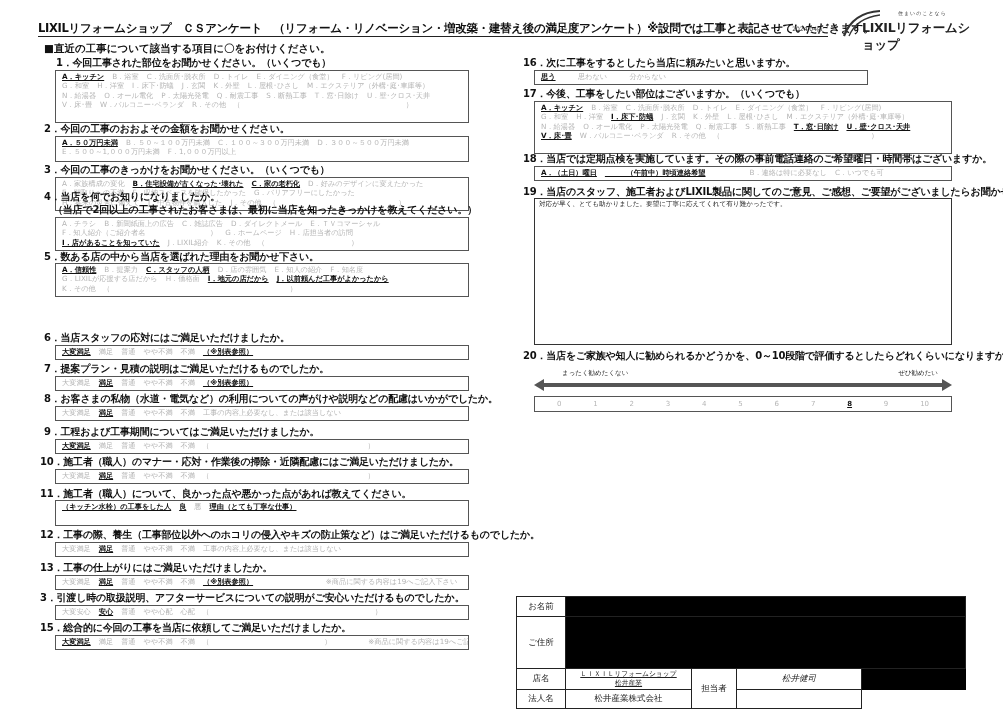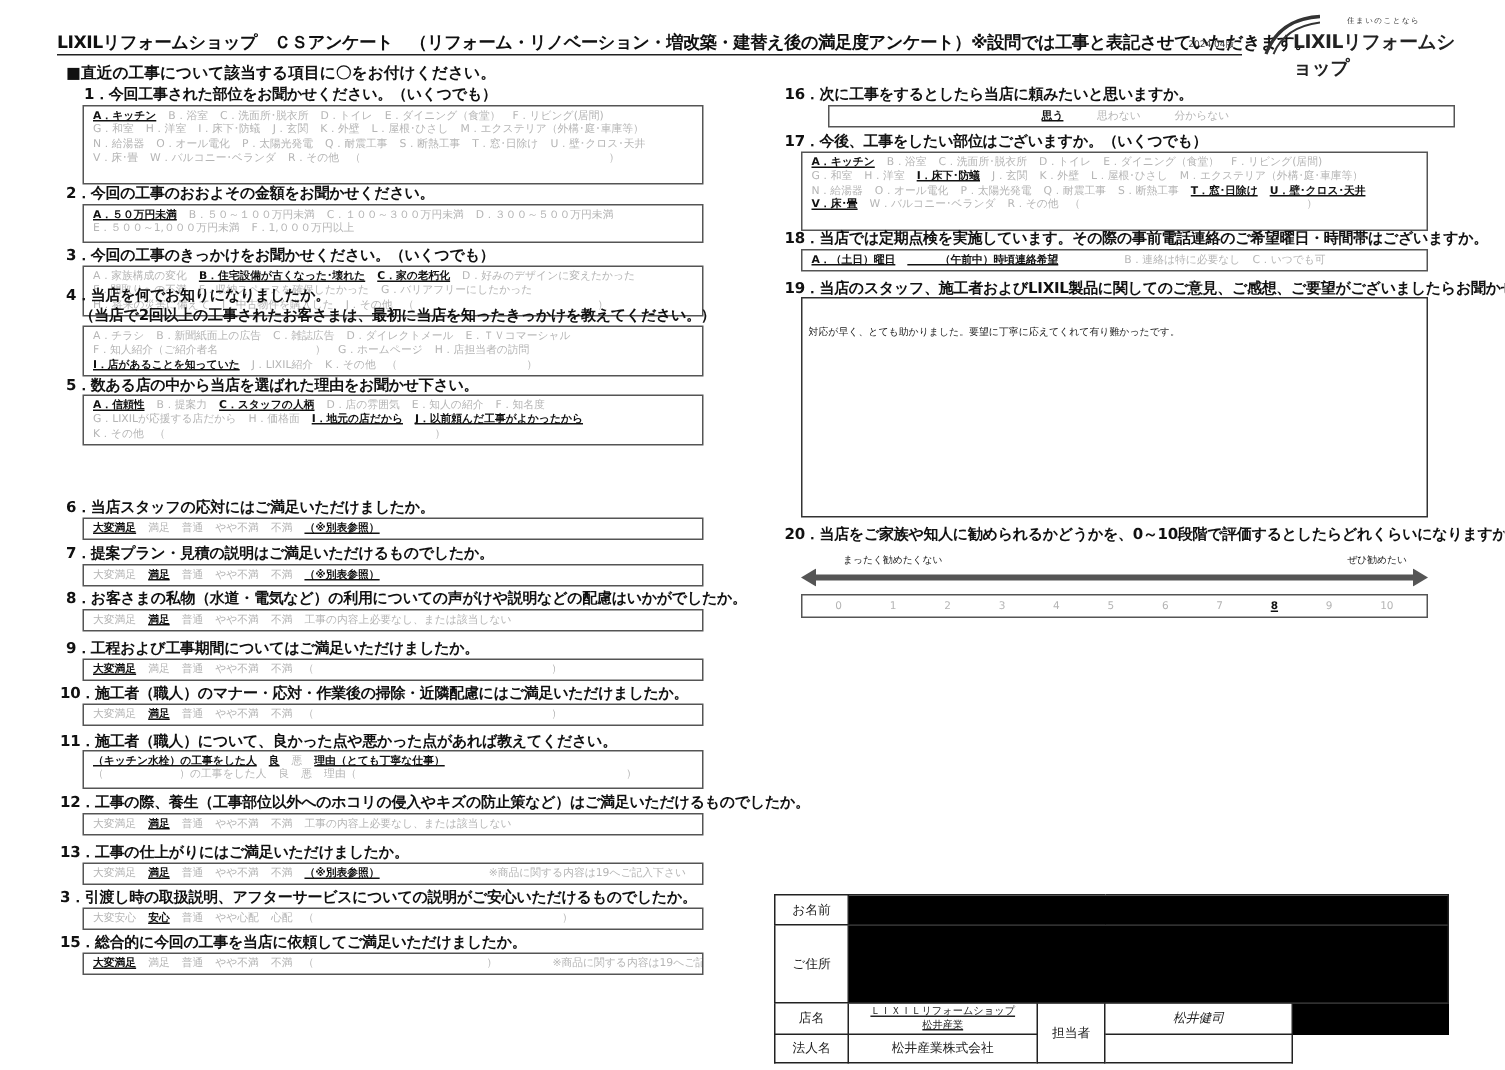--- a/index.html
+++ b/index.html
@@ -15,21 +15,21 @@
   .logo svg { position: absolute; left: 0; top: 2px; }
 
   .sect { position: absolute; left: 44px; top: 42px; font-size: 10.5px; font-weight: bold; }
 
   .q { position: absolute; font-size: 10px; font-weight: bold; white-space: nowrap; letter-spacing: -0.2px; }
   .box { position: absolute; border: 1.5px solid #555; background: #fff; padding: 1px 6px 0 6px; font-size: 7.2px; line-height: 9.3px; white-space: nowrap; overflow: hidden; }
   .box .ln { display: block; height: 9.3px; }
   .opt { color: #b5b5b5; margin-right: 8px; }
   .opt.sel { color: #111; font-weight: bold; text-decoration: underline; text-decoration-thickness: 1px; }
 
-  .freebox { position: absolute; left: 534px; top: 198px; width: 418px; height: 147px; border: 1.5px solid #333; padding: 18px 4px; font-size: 6.6px; color: #222; }
+  .freebox { position: absolute; left: 534px; top: 198px; width: 418px; height: 147px; border: 1.5px solid #333; padding: 1px 4px; font-size: 6.6px; color: #222; }
 
   .scale { position: absolute; left: 534px; top: 365px; width: 418px; }
   .scale .lbl { position: absolute; top: 4px; font-size: 6.5px; color: #222; }
   .arrow { position: absolute; left: 0; top: 14px; width: 418px; height: 12px; }
   .scalebox { position: absolute; left: 0; top: 31px; width: 418px; height: 16px; border: 1.5px solid #555; display: flex; justify-content: space-around; align-items: center; font-size: 7px; color: #b5b5b5; padding: 0 6px; }
   .scalebox span.sel { color: #111; font-weight: bold; text-decoration: underline; }
 
   .info { position: absolute; left: 516px; top: 596px; border-collapse: collapse; font-size: 8.5px; }
   .info td { border: 1px solid #222; text-align: center; vertical-align: middle; color: #222; }
   .info .k { width: 49px; }
@@ -102,40 +102,39 @@
     <div class="box" style="left: 55px; top: 439px; width: 414px; height: 15px;">
       <span class="ln"><span class="opt sel">大変満足</span><span class="opt">満足</span><span class="opt">普通</span><span class="opt">やや不満</span><span class="opt">不満　（　　　　　　　　　　　　　　　　　　　　　　）</span></span>
     </div>
     <div class="q" style="left: 40px; top: 455px;">10．施工者（職人）のマナー・応対・作業後の掃除・近隣配慮にはご満足いただけましたか。</div>
     <div class="box" style="left: 55px; top: 469px; width: 414px; height: 15px;">
       <span class="ln"><span class="opt">大変満足</span><span class="opt sel">満足</span><span class="opt">普通</span><span class="opt">やや不満</span><span class="opt">不満　（　　　　　　　　　　　　　　　　　　　　　　）</span></span>
     </div>
     <div class="q" style="left: 40px; top: 487px;">11．施工者（職人）について、良かった点や悪かった点があれば教えてください。</div>
     <div class="box" style="left: 55px; top: 500px; width: 414px; height: 26px;">
       <span class="ln"><span class="opt sel">（キッチン水栓）の工事をした人</span><span class="opt sel">良</span><span class="opt">悪</span><span class="opt sel">理由（とても丁寧な仕事）</span></span>
-      <span class="ln"><span class="opt">（　　　　　　　）の工事をした人</span><span class="opt">良</span><span class="opt">悪</span><span class="opt">理由（　　　　　　　　　　　　　　　　　　　　　　　　　）</span></span>
     </div>
     <div class="q" style="left: 40px; top: 528px;">12．工事の際、養生（工事部位以外へのホコリの侵入やキズの防止策など）はご満足いただけるものでしたか。</div>
     <div class="box" style="left: 55px; top: 542px; width: 414px; height: 15px;">
       <span class="ln"><span class="opt">大変満足</span><span class="opt sel">満足</span><span class="opt">普通</span><span class="opt">やや不満</span><span class="opt">不満</span><span class="opt">工事の内容上必要なし、または該当しない</span></span>
     </div>
     <div class="q" style="left: 40px; top: 561px;">13．工事の仕上がりにはご満足いただけましたか。</div>
     <div class="box" style="left: 55px; top: 575px; width: 414px; height: 15px;">
       <span class="ln"><span class="opt">大変満足</span><span class="opt sel">満足</span><span class="opt">普通</span><span class="opt">やや不満</span><span class="opt">不満</span><span class="opt sel">（※別表参照）</span><span class="opt">　　　　　　　　　※商品に関する内容は19へご記入下さい</span></span>
     </div>
     <div class="q" style="left: 40px; top: 591px;">3．引渡し時の取扱説明、アフターサービスについての説明がご安心いただけるものでしたか。</div>
     <div class="box" style="left: 55px; top: 605px; width: 414px; height: 15px;">
       <span class="ln"><span class="opt">大変安心</span><span class="opt sel">安心</span><span class="opt">普通</span><span class="opt">やや心配</span><span class="opt">心配　（　　　　　　　　　　　　　　　　　　　　　　　）</span></span>
     </div>
     <div class="q" style="left: 40px; top: 621px;">15．総合的に今回の工事を当店に依頼してご満足いただけましたか。</div>
     <div class="box" style="left: 55px; top: 635px; width: 414px; height: 15px;">
       <span class="ln"><span class="opt sel">大変満足</span><span class="opt">満足</span><span class="opt">普通</span><span class="opt">やや不満</span><span class="opt">不満　（　　　　　　　　　　　　　　　　）</span><span class="opt">　　　　※商品に関する内容は19へご記入下さい</span></span>
     </div>
     <div class="q" style="left: 523px; top: 56px; text-align: right;">16．次に工事をするとしたら当店に頼みたいと思いますか。</div>
-    <div class="box" style="left: 552px; top: 70px; width: 418px; height: 15px; text-align: center;">
+    <div class="box" style="left: 534px; top: 70px; width: 334px; height: 15px;">
       <span class="ln"><span class="opt sel">思う</span><span class="opt">　　思わない</span><span class="opt">　　分からない</span></span>
     </div>
     <div class="q" style="left: 523px; top: 87px;">17．今後、工事をしたい部位はございますか。（いくつでも）</div>
     <div class="box" style="left: 534px; top: 101px; width: 418px; height: 53px;">
       <span class="ln"><span class="opt sel">A．キッチン</span><span class="opt">B．浴室</span><span class="opt">C．洗面所･脱衣所</span><span class="opt">D．トイレ</span><span class="opt">E．ダイニング（食堂）</span><span class="opt">F．リビング(居間)</span></span>
       <span class="ln"><span class="opt">G．和室</span><span class="opt">H．洋室</span><span class="opt sel">I．床下･防蟻</span><span class="opt">J．玄関</span><span class="opt">K．外壁</span><span class="opt">L．屋根･ひさし</span><span class="opt">M．エクステリア（外構･庭･車庫等）</span></span>
       <span class="ln"><span class="opt">N．給湯器</span><span class="opt">O．オール電化</span><span class="opt">P．太陽光発電</span><span class="opt">Q．耐震工事</span><span class="opt">S．断熱工事</span><span class="opt sel">T．窓･日除け</span><span class="opt sel">U．壁･クロス･天井</span></span>
       <span class="ln"><span class="opt sel">V．床･畳</span><span class="opt">W．バルコニー･ベランダ</span><span class="opt">R．その他　（　　　　　　　　　　　　　　　　　　　　　）</span></span>
     </div>
     <div class="q" style="left: 523px; top: 152px;">18．当店では定期点検を実施しています。その際の事前電話連絡のご希望曜日・時間帯はございますか。</div>

